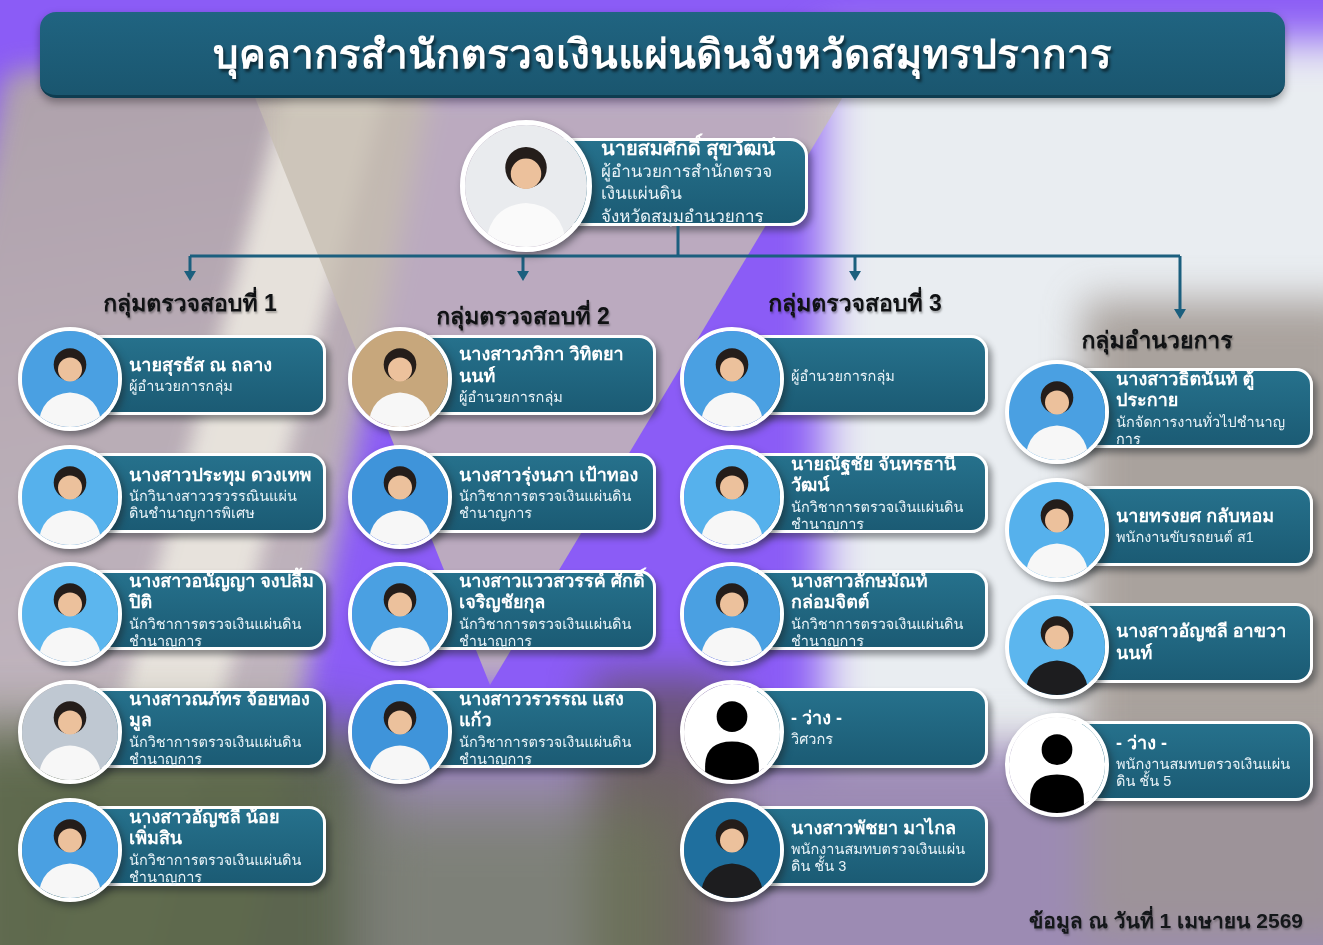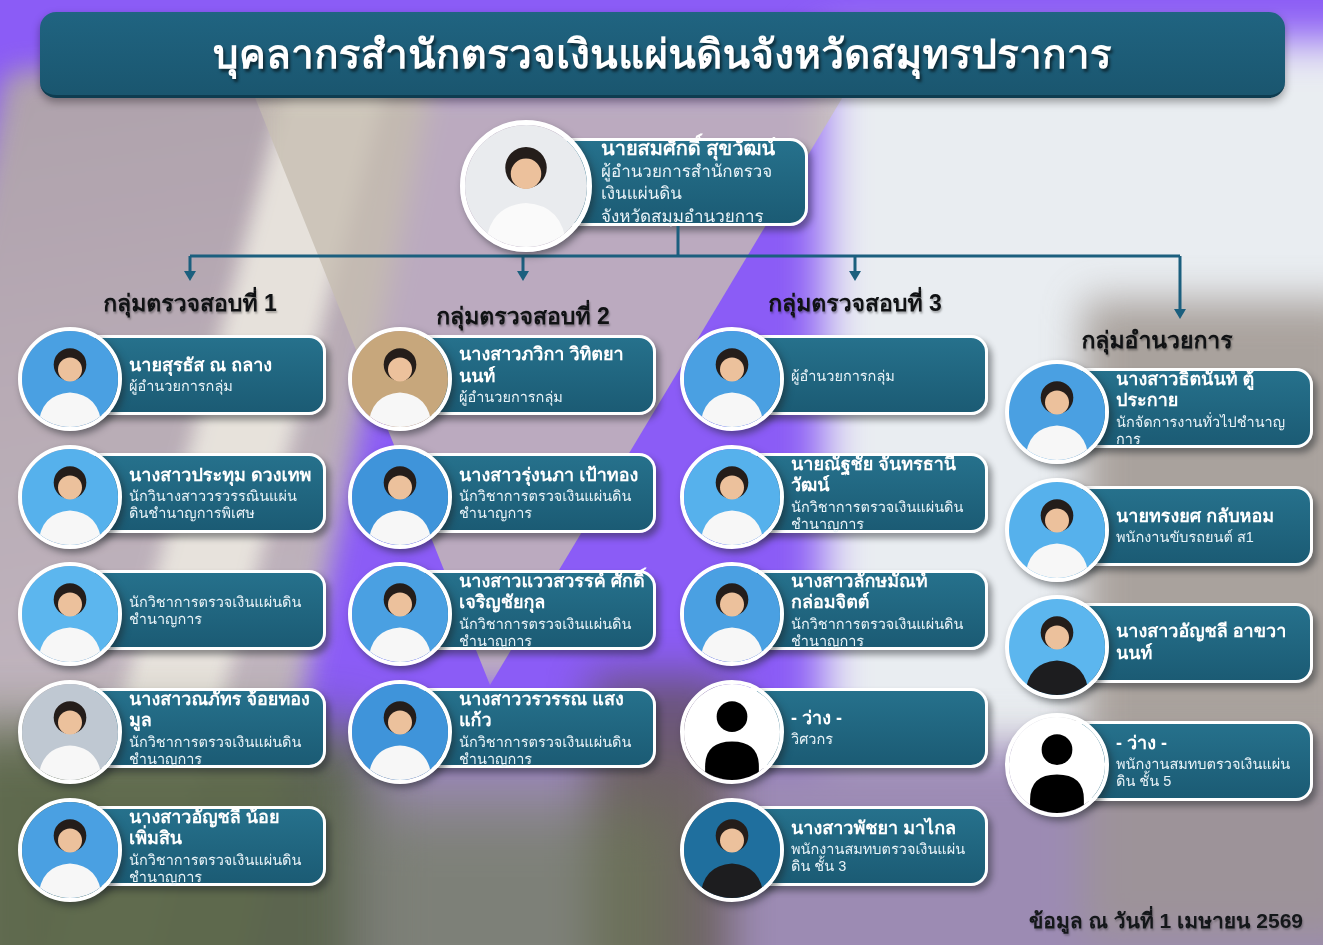--- a/index.html
+++ b/index.html
@@ -139,20 +139,21 @@
           <svg viewBox="0 0 100 100">
             <rect width="100" height="100" fill="#56b1ec"></rect>
             <circle cx="50" cy="35" r="17" fill="#241d1a"></circle>
             <circle cx="50" cy="40" r="12.5" fill="#ecc19c"></circle>
             <path d="M17 100 Q19 66 50 64 Q81 66 83 100 Z" fill="#f7f7f7"></path>
           </svg>
         </div>
       </div>
       <div class="member-card" style="left: 18px; top: 562px;">
         <div class="card-box">
+          <div class="m-name">นางสาวอนัญญา จงปลื้มปิติ</div>
           <div class="m-pos">นักวิชาการตรวจเงินแผ่นดินชำนาญการ</div>
         </div>
         <div class="photo">
           <svg viewBox="0 0 100 100">
             <rect width="100" height="100" fill="#5cb6ee"></rect>
             <circle cx="50" cy="35" r="17" fill="#241d1a"></circle>
             <circle cx="50" cy="40" r="12.5" fill="#ecc19c"></circle>
             <path d="M17 100 Q19 66 50 64 Q81 66 83 100 Z" fill="#f7f7f7"></path>
           </svg>
         </div>

